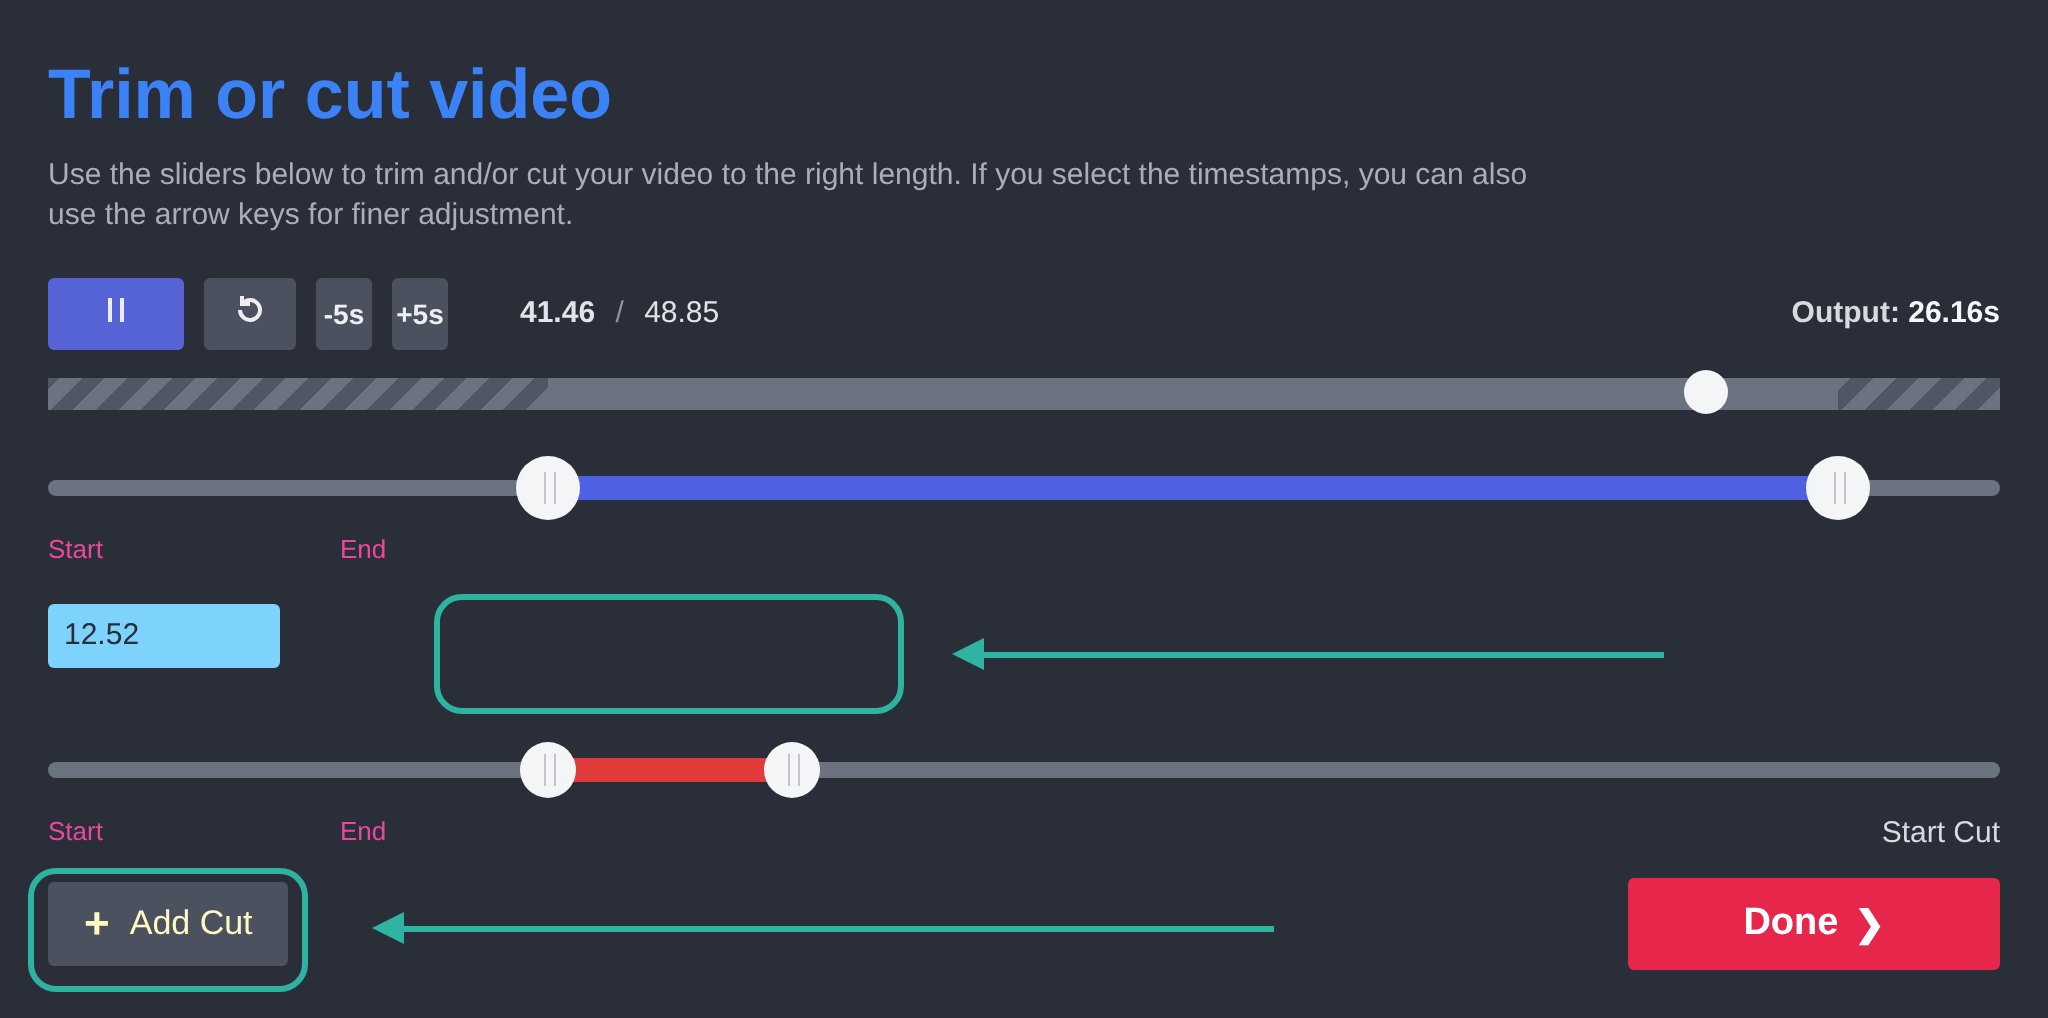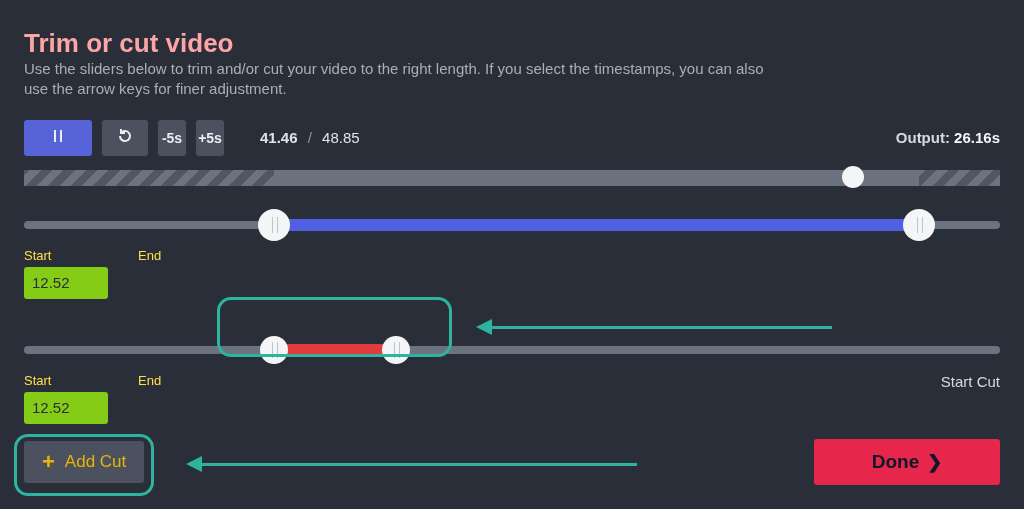--- a/index.html
+++ b/index.html
@@ -5,22 +5,22 @@
   * { box-sizing: border-box; margin: 0; padding: 0; }
   html, body { width:1024px; height:509px; }
   body {
     background:#2a2e39;
     font-family:"Segoe UI",Arial,sans-serif;
     color:#d7dbe0;
     padding:28px 24px 0 24px;
     position:relative;
     overflow:hidden;
   }
-  h1 { font-size:26px; font-weight:600; color:#fca5a5; }
-  .subtitle { font-size:15px; color:#a9aeb8; margin-top:0; max-width:760px; line-height:1.35; }
+  h1 { font-size:35px; font-weight:600; color:#3b82f6; }
+  .subtitle { font-size:15px; color:#a9aeb8; margin-top:10px; max-width:760px; line-height:1.35; }
 
   .controls-row { display:flex; align-items:center; margin-top:20px; }
   .btn {
     height:36px; border:none; border-radius:3px; color:#eceef0;
     font-size:14px; font-weight:600; cursor:pointer; display:flex;
     align-items:center; justify-content:center; background:#4b515e;
   }
   .btn-play { background:#5664d8; width:68px; }
   .btn-sm   { width:46px; margin-left:10px; }
   .btn-txt  { width:28px; margin-left:10px; font-weight:600; }
@@ -51,47 +51,47 @@
   }
   .handle:after{
     content:""; position:absolute; left:12px; top:6px; width:4px; height:16px;
     border-left:1px solid #c0c4cc; border-right:1px solid #c0c4cc;
   }
   .big{ width:32px; height:32px; top:-5px;}
   .big:after{ top:8px; height:16px; left:14px;}
 
   .se-row { display:flex; margin-top:12px; }
   .se-block { display:flex; flex-direction:column; margin-right:30px;}
-  .se-block label { font-size:13px; color:#fde047; margin-bottom:4px;}
+  .se-block label { font-size:13px; color:#ec4899; margin-bottom:4px;}
   .se-block input {
-    width:84px; height:32px; border:none; border-radius:3px; padding:0 8px;
-    font-size:15px; color:#2a2e39; background:#84cc16;
+    width:116px; height:32px; border:none; border-radius:3px; padding:0 8px;
+    font-size:15px; color:#2a2e39; background:#7dd3fc;margin-top:16px;
   }
   .delcut { margin-left:auto; color:#d7dbe0; font-size:15px; align-self:flex-start; cursor:pointer;}
 
   .annot { position:absolute; border:3px solid #2eb3a1; border-radius:14px; pointer-events:none;}
   .arrow-line { position:absolute; height:3px; background:#2eb3a1; pointer-events:none;}
   .arrow-head {
     position:absolute; width:0; height:0; pointer-events:none;
     border-top:8px solid transparent; border-bottom:8px solid transparent;
     border-right:16px solid #2eb3a1;
   }
 
   .footer {
     position:absolute; left:24px; right:24px; bottom:24px;
     display:flex; align-items:center;
   }
   .add-cut{
     background:#4b515e; height:42px; padding:0 18px; border:none; border-radius:3px;
-    color:#eab308; font-size:17px; display:flex; align-items:center; cursor:pointer;
+    color:#fef9c3; font-size:17px; display:flex; align-items:center; cursor:pointer;
   }
   .add-cut .plus { font-size:22px; font-weight:700; margin-right:10px; line-height:0;}
   .done{
     margin-left:auto; background:#e6264b; height:46px; width:186px;
-    border:none; border-radius:3px; color:#0f172a; font-size:19px; font-weight:600;
+    border:none; border-radius:3px; color:#ffffff; font-size:19px; font-weight:600;
     display:flex; align-items:center; justify-content:center; cursor:pointer;
   }
   .done .chev { margin-left:8px; font-size:18px;}
 
   svg.icon{ width:16px; height:16px; fill:none; stroke:#eceef0; stroke-width:2;}
 </style>
 </head>
 <body>
 
 <h1>Trim or cut video</h1>

